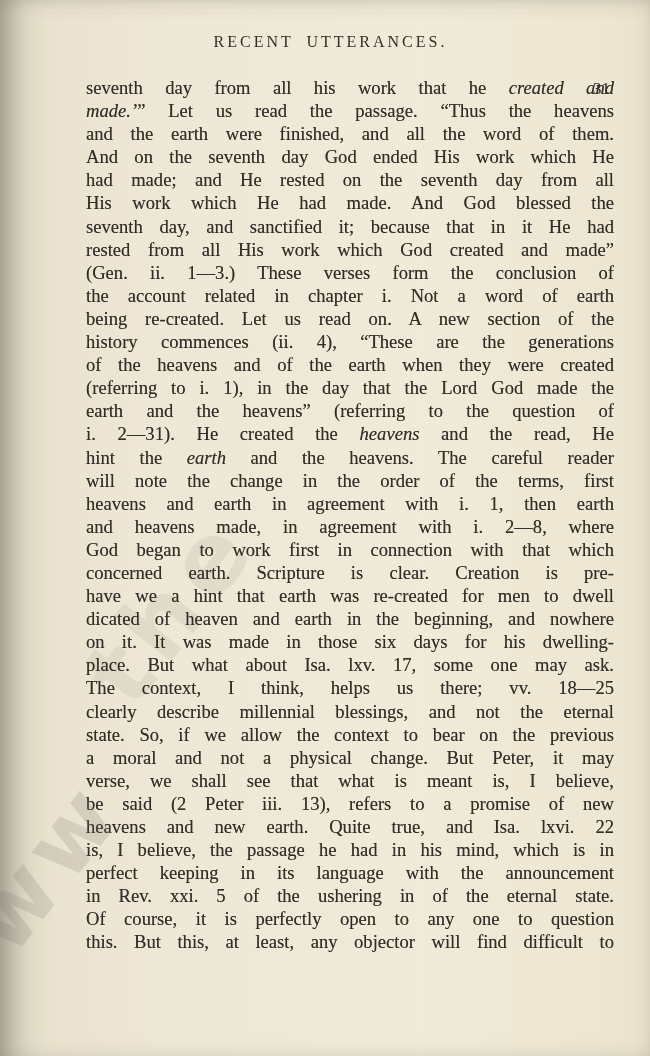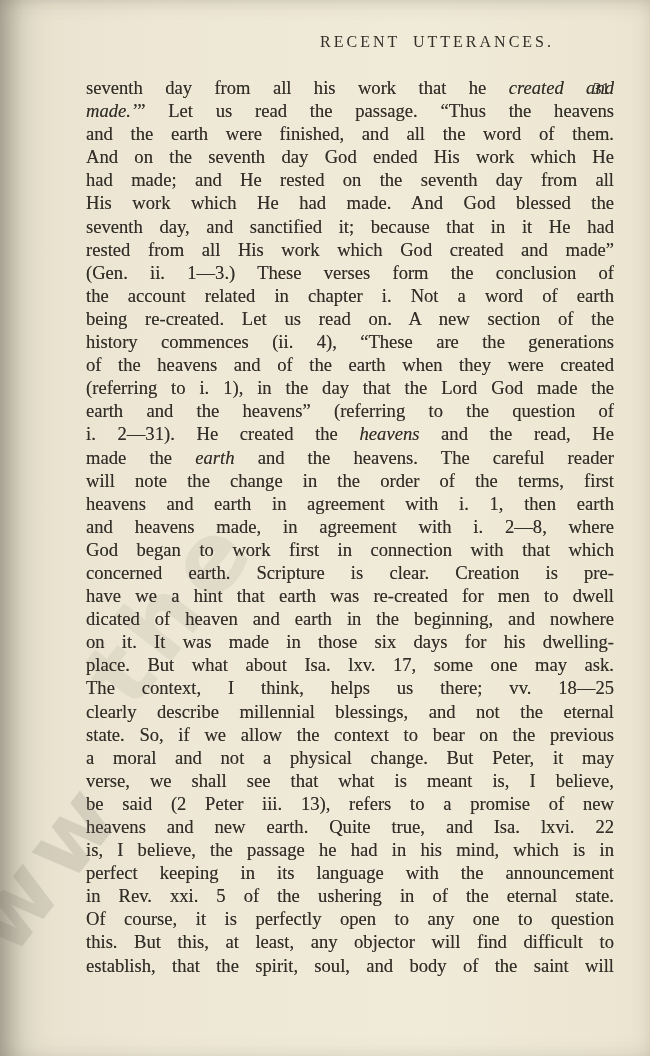--- a/index.html
+++ b/index.html
@@ -26,22 +26,22 @@
       inset -8px 0 20px -12px rgba(130,120,100,.25),
       inset 0 10px 24px -16px rgba(130,120,100,.28);
   }
   .running-head{
     position:absolute;
     top:33px;left:90px;right:36px;
     height:22px;
   }
   .running-title{
     position:absolute;
-    left:0;right:60px;
-    text-align:right;
+    left:0;right:43px;
+    text-align:center;
     font-size:16px;
     letter-spacing:3px;
     word-spacing:6px;
     color:#322f29;
   }
   .page-number{
     position:absolute;
     right:4px;top:-2px;
     font-size:17px;
     color:#322f29;
@@ -113,21 +113,21 @@
         <div class="line"><span>seventh day, and sanctified it; because that in it He had</span></div>
         <div class="line"><span>rested from all His work which God created and made”</span></div>
         <div class="line"><span>(Gen. ii. 1—3.)  These verses form the conclusion of</span></div>
         <div class="line"><span>the account related in chapter i.  Not a word of earth</span></div>
         <div class="line"><span>being re-created.  Let us read on.  A new section of the</span></div>
         <div class="line"><span>history commences (ii. 4), “These are the generations</span></div>
         <div class="line"><span>of the heavens and of the earth when they were created</span></div>
         <div class="line"><span>(referring to i. 1), in the day that the Lord God made the</span></div>
         <div class="line"><span>earth and the heavens” (referring to the question of</span></div>
         <div class="line"><span>i. 2—31).  He created the </span><span class="it">heavens</span><span> and the read, He</span></div>
-        <div class="line"><span>made the </span><span class="it">earth</span><span> and the heavens.  The careful reader</span></div>
+        <div class="line"><span>hint the </span><span class="it">earth</span><span> and the heavens.  The careful reader</span></div>
         <div class="line"><span>will note the change in the order of the terms, first</span></div>
         <div class="line"><span>heavens and earth in agreement with i. 1, then earth</span></div>
         <div class="line"><span>and heavens made, in agreement with i. 2—8, where</span></div>
         <div class="line"><span>God began to work first in connection with that which</span></div>
         <div class="line"><span>concerned earth.  Scripture is clear.  Creation is pre-</span></div>
         <div class="line"><span>have we a hint that earth was re-created for men to dwell</span></div>
         <div class="line"><span>dicated of heaven and earth in the beginning, and nowhere</span></div>
         <div class="line"><span>on it.  It was made in those six days for his dwelling-</span></div>
         <div class="line"><span>place.  But what about Isa. lxv. 17, some one may ask.</span></div>
         <div class="line"><span>The context, I think, helps us there; vv. 18—25</span></div>
@@ -135,19 +135,18 @@
         <div class="line"><span>state.  So, if we allow the context to bear on the previous</span></div>
         <div class="line"><span>a moral and not a physical change.  But Peter, it may</span></div>
         <div class="line"><span>verse, we shall see that what is meant is, I believe,</span></div>
         <div class="line"><span>be said (2 Peter iii. 13), refers to a promise of new</span></div>
         <div class="line"><span>heavens and new earth.  Quite true, and Isa. lxvi. 22</span></div>
         <div class="line"><span>is, I believe, the passage he had in his mind, which is in</span></div>
         <div class="line"><span>perfect keeping in its language with the announcement</span></div>
         <div class="line"><span>in Rev. xxi. 5 of the ushering in of the eternal state.</span></div>
         <div class="line"><span>Of course, it is perfectly open to any one to question</span></div>
         <div class="line"><span>this.  But this, at least, any objector will find difficult to</span></div>
-        <div class="line"><span>establish, that the spirit, soul, and body of the saint will</span></div>
       </div>
   </div>
 
   <div class="watermark">www</div>
 
 </div>
 
 </body></html>

